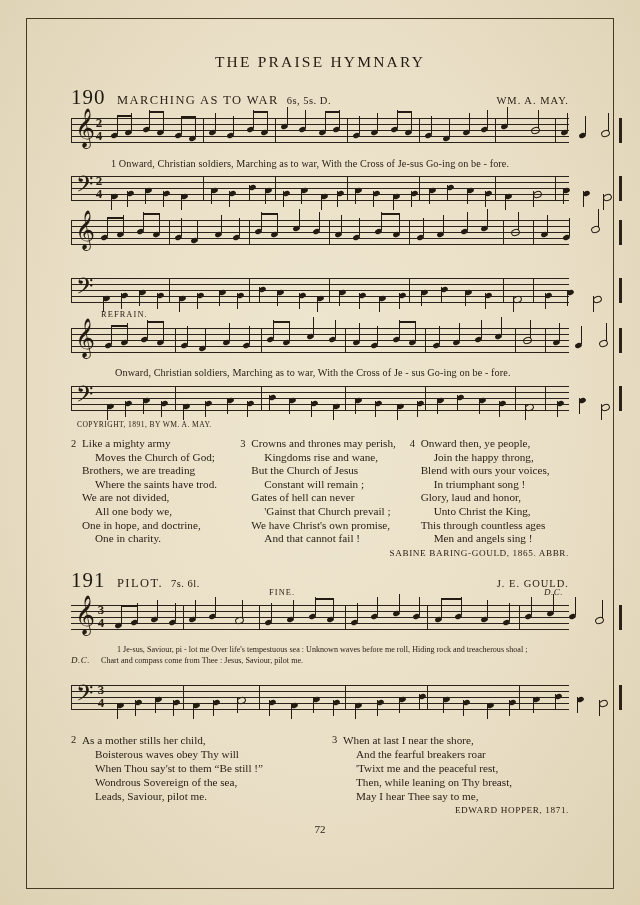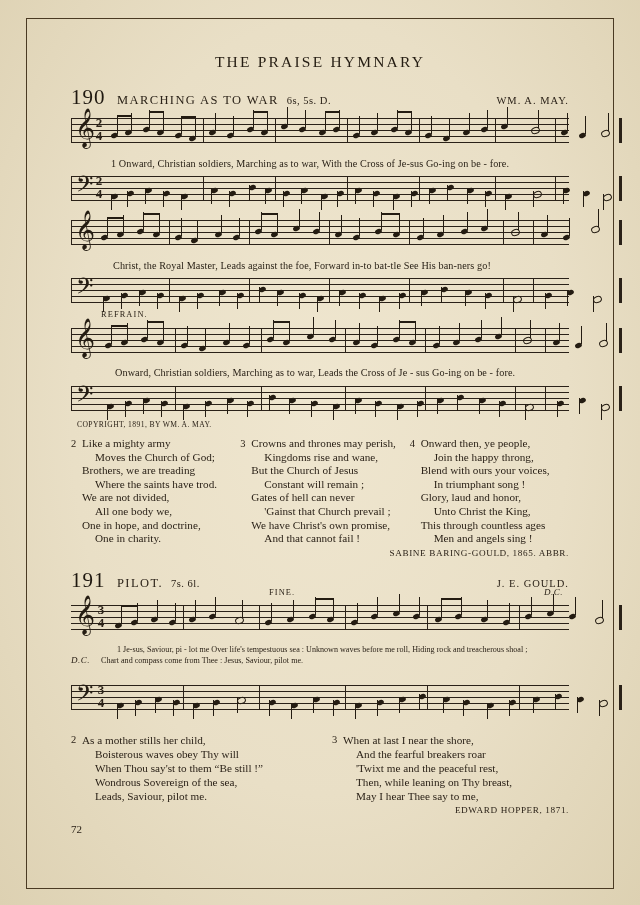--- a/index.html
+++ b/index.html
@@ -187,20 +187,21 @@
     font-size:11.2px;
     line-height:14px;
     margin-top:8px;
   }
   .verses2 .verse { flex:1 1 50%; }
   .verses2 .verse.second { padding-left:24px; }
 
   .folio {
     position:absolute;
     bottom:-2px; left:0; right:0;
+    text-align:center;
     font-size:11px;
   }
   .small-lyr {
     position:absolute;
     font-size:8.1px;
     letter-spacing:0;
     white-space:nowrap;
   }
   .dc-lyr {
     position:absolute;
@@ -453,21 +454,20 @@
 
           <div class="barline" style="left:98px; top:0; height:25px;"></div>
           <div class="barline" style="left:178px; top:0; height:25px;"></div>
           <div class="barline" style="left:258px; top:0; height:25px;"></div>
           <div class="barline" style="left:338px; top:0; height:25px;"></div>
           <div class="barline" style="left:432px; top:0; height:25px;"></div>
           <div class="barline" style="left:462px; top:0; height:25px;"></div>
           <div class="barline thick" style="left:548px; top:0; height:25px;"></div>
         </div>
 
-        <div class="lyrics" style="top:44px; left:42px;">Christ, the Royal Master,  Leads against the foe,   Forward in-to    bat-tle    See His ban-ners go!</div>
 
         <div class="staff" style="top:62px;">
           <div class="line"></div>
             <div class="line"></div>
             <div class="line"></div>
             <div class="line"></div>
             <div class="line"></div>
           <div class="clef bass">𝄢</div>
 
           <div class="nh" style="left:32px; top:18px;"></div>
@@ -596,21 +596,21 @@
 
           <div class="barline" style="left:104px; top:0; height:25px;"></div>
           <div class="barline" style="left:190px; top:0; height:25px;"></div>
           <div class="barline" style="left:274px; top:0; height:25px;"></div>
           <div class="barline" style="left:354px; top:0; height:25px;"></div>
           <div class="barline" style="left:444px; top:0; height:25px;"></div>
           <div class="barline" style="left:474px; top:0; height:25px;"></div>
           <div class="barline thick" style="left:548px; top:0; height:25px;"></div>
         </div>
 
-        <div class="lyrics" style="top:49px; left:44px;">Onward, Christian soldiers, Marching as to    war,    Leads the Cross of Je - sus    Go-ing on  be -  fore.</div>
+        <div class="lyrics" style="top:49px; left:44px;">Onward, Christian soldiers, Marching as to    war,    With the Cross of Je - sus    Go-ing on  be -  fore.</div>
 
         <div class="staff" style="top:68px;">
           <div class="line"></div>
             <div class="line"></div>
             <div class="line"></div>
             <div class="line"></div>
             <div class="line"></div>
           <div class="clef bass">𝄢</div>
 
           <div class="nh" style="left:36px; top:18px;"></div>

